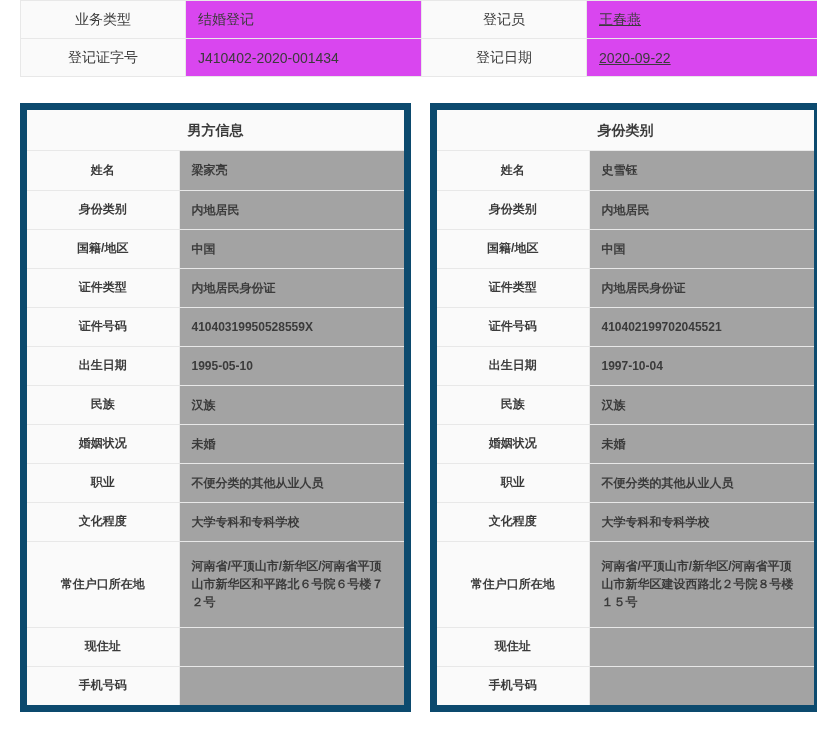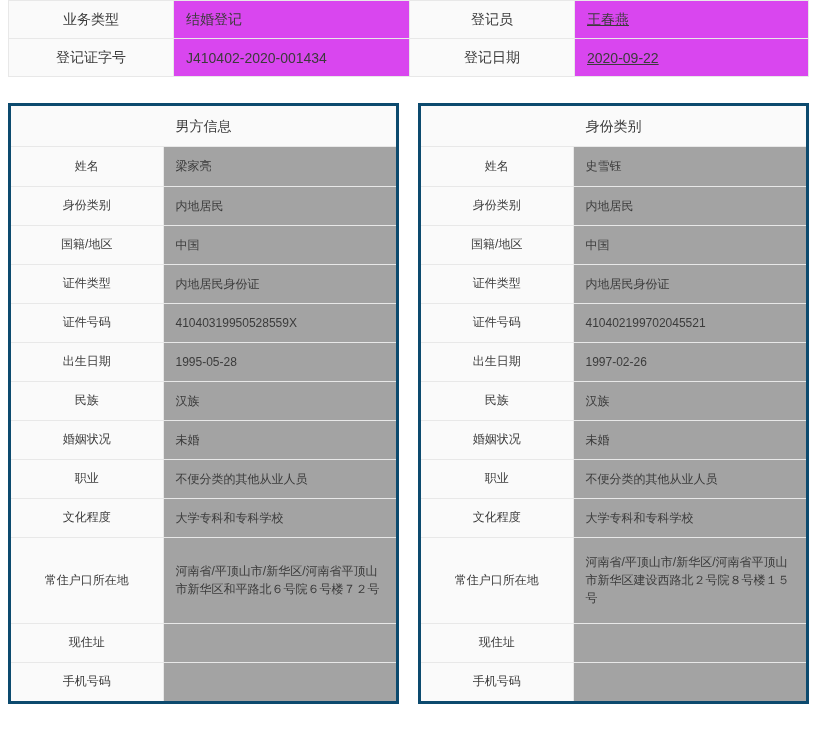--- a/index.html
+++ b/index.html
@@ -9,21 +9,21 @@
   }
   body {
     width: 817px;
     height: 752px;
     font-family: "Liberation Sans", "DejaVu Sans", sans-serif;
     font-size: 14px;
     color: #3b3b3b;
     overflow: hidden;
   }
   .page {
-    padding: 0 8px;
+    padding: 0 20px;
     box-sizing: border-box;
   }
   table {
     border-collapse: collapse;
     table-layout: fixed;
     width: 100%;
   }
   .top-table {
     width: 801px;
     margin: 0 auto;
@@ -61,22 +61,23 @@
     height: 26px;
   }
   .panels {
     display: flex;
     gap: 19px;
     width: 801px;
     margin: 0 auto;
   }
   .panel {
     flex: 1 1 0;
-    border: 3px solid #0c4a6e;
-    box-sizing: border-box;
+    border: 7px solid #0c4a6e;
+    box-sizing: border-box;
+    font-weight: bold;
   }
   .panel-title {
     background: #fafafa;
     text-align: center;
     height: 40px;
     line-height: 40px;
     font-size: 14px;
     color: #3b3b3b;
     border-bottom: 1px solid #e8e8e8;
   }
@@ -157,21 +158,21 @@
         <tr class="row-h">
           <td class="k">证件类型</td>
           <td class="v">内地居民身份证</td>
         </tr>
         <tr class="row-h">
           <td class="k">证件号码</td>
           <td class="v">41040319950528559X</td>
         </tr>
         <tr class="row-h">
           <td class="k">出生日期</td>
-          <td class="v">1995-05-28</td>
+          <td class="v">1995-05-10</td>
         </tr>
         <tr class="row-h">
           <td class="k">民族</td>
           <td class="v">汉族</td>
         </tr>
         <tr class="row-h">
           <td class="k">婚姻状况</td>
           <td class="v">未婚</td>
         </tr>
         <tr class="row-h">
@@ -217,21 +218,21 @@
         <tr class="row-h">
           <td class="k">证件类型</td>
           <td class="v">内地居民身份证</td>
         </tr>
         <tr class="row-h">
           <td class="k">证件号码</td>
           <td class="v">410402199702045521</td>
         </tr>
         <tr class="row-h">
           <td class="k">出生日期</td>
-          <td class="v">1997-02-26</td>
+          <td class="v">1997-10-04</td>
         </tr>
         <tr class="row-h">
           <td class="k">民族</td>
           <td class="v">汉族</td>
         </tr>
         <tr class="row-h">
           <td class="k">婚姻状况</td>
           <td class="v">未婚</td>
         </tr>
         <tr class="row-h">

